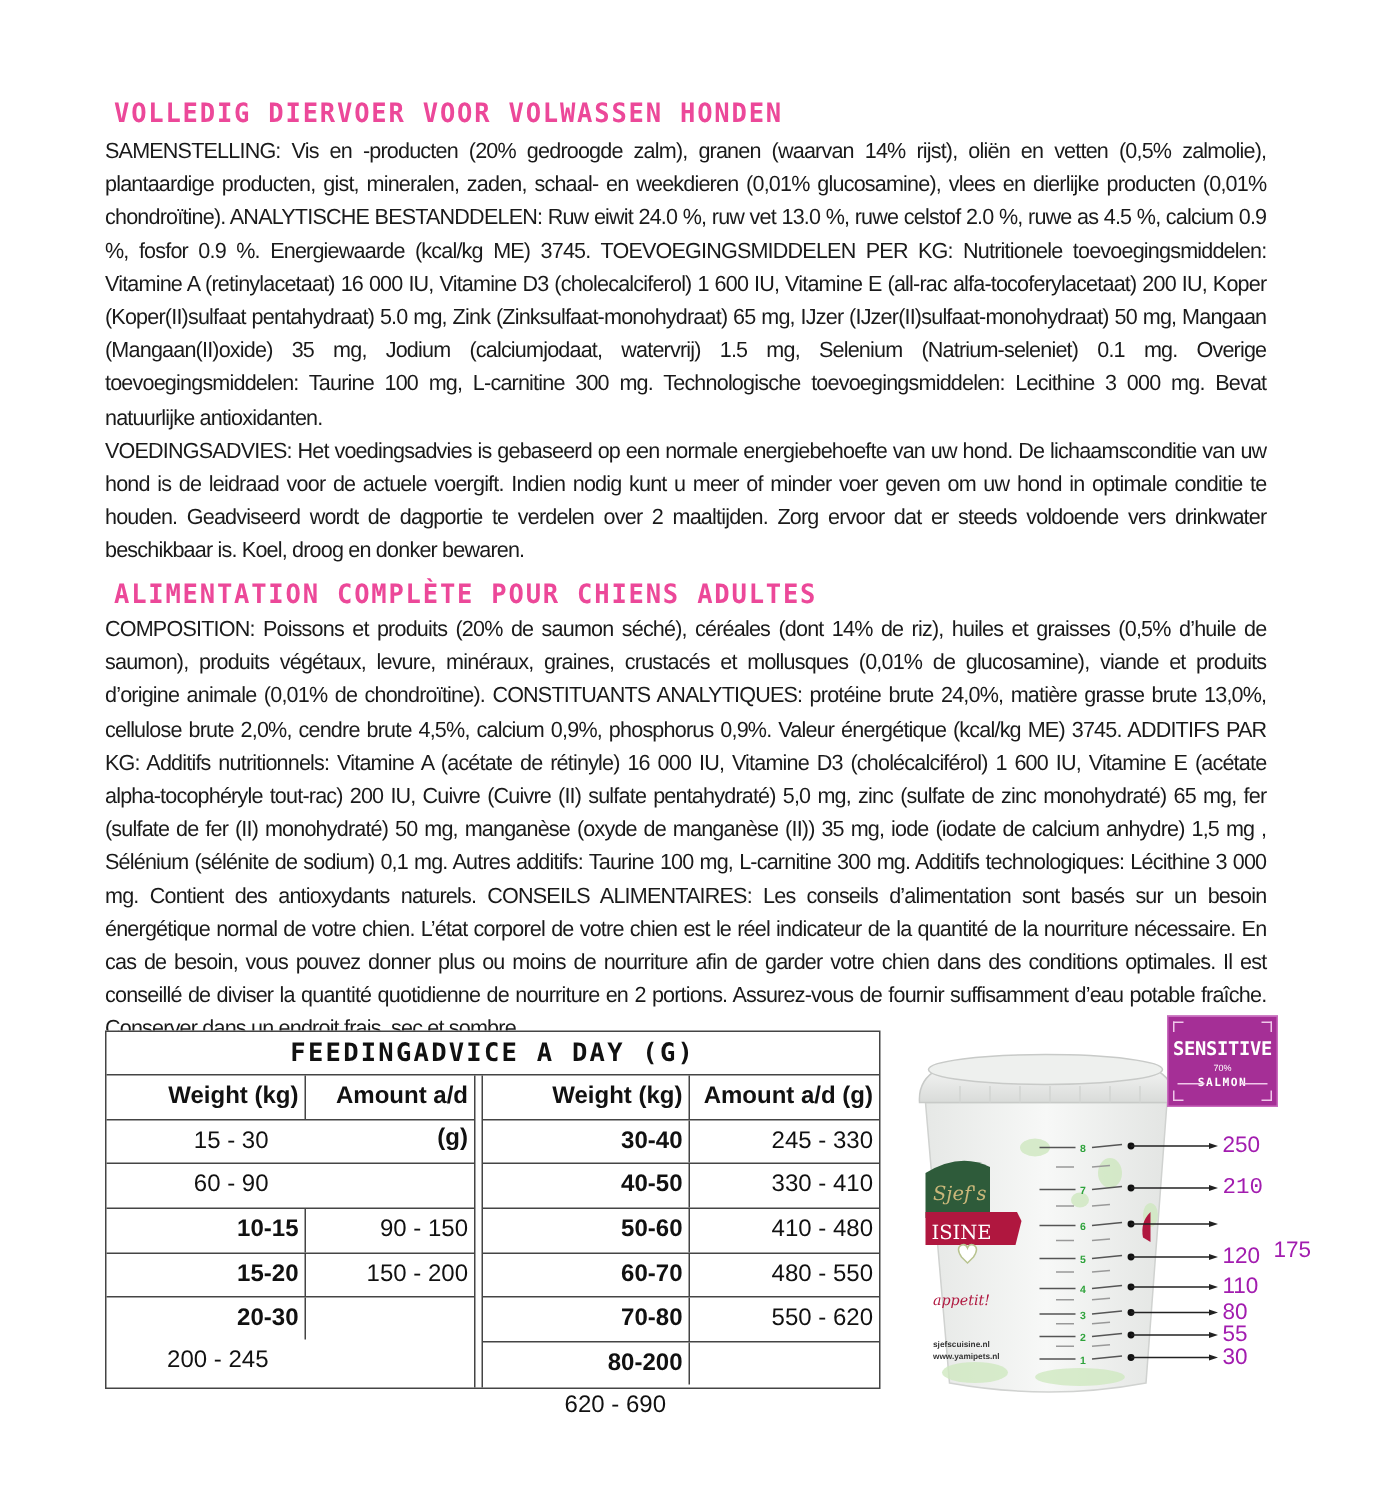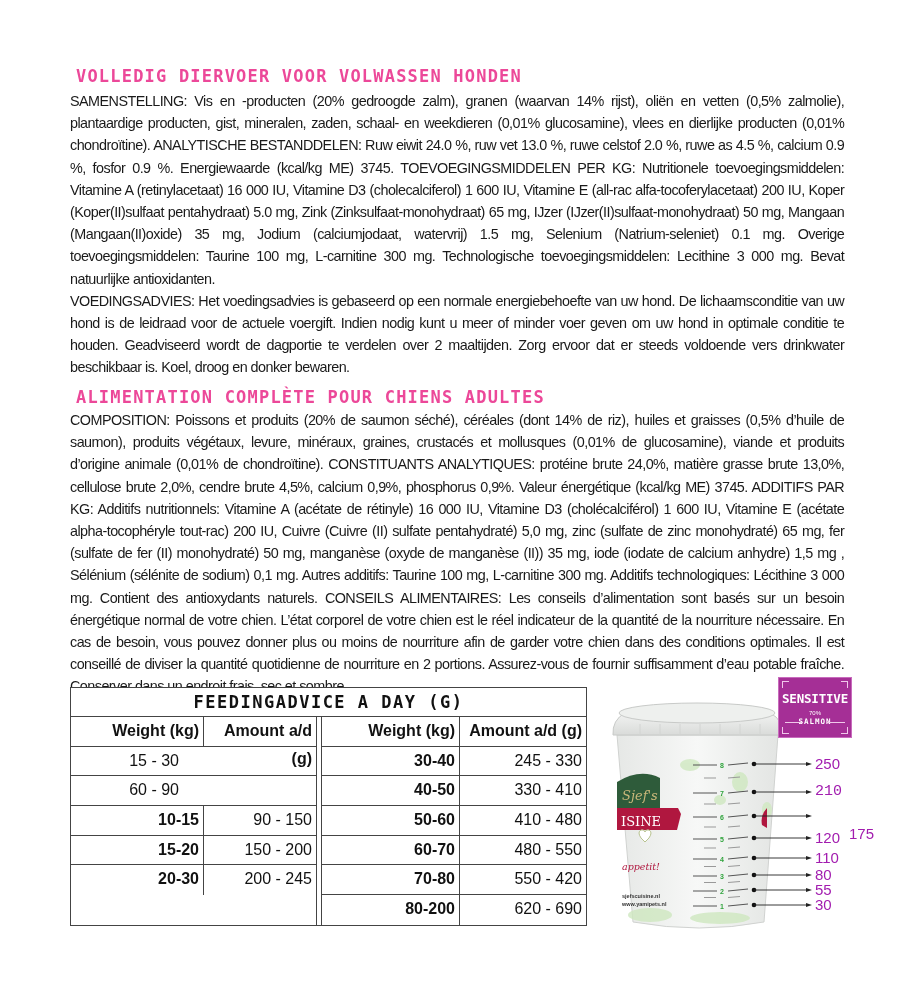--- a/index.html
+++ b/index.html
@@ -31,21 +31,21 @@
     text-align: center; line-height: 29px;
     font-family: "DejaVu Sans Mono", monospace; font-weight: bold;
     font-size: 17px; letter-spacing: 1.5px; color: #111; text-transform: uppercase;
   }
   .feed-body { display: flex; height: 208px; }
   .half { display: flex; flex-direction: column; }
   .half.left { width: 245px; }
   .half.right { width: 264px; }
   .gap { width: 9px; border-left: 1.5px solid #444; border-right: 1.5px solid #444; box-sizing: border-box; }
   .frow { display: flex; height: 29.7px; border-bottom: 1.5px solid #444; box-sizing: border-box; }
-  .frow:last-child { border-bottom: none; }
+  .frow:last-child { border-bottom: none; flex-direction: column; }
   .fcell { box-sizing: border-box; text-align: right; padding-right: 4px;
            font-size: 16px; line-height: 28px; color: #111; }
   .half.left .c1 { width: 133px; border-right: 1.5px solid #444; font-weight: bold; }
   .half.left .c2 { width: 112px; }
   .half.right .c1 { width: 138px; border-right: 1.5px solid #444; font-weight: bold; }
   .half.right .c2 { width: 126px; }
   .hdr .fcell { font-weight: bold; }
   .half.left .hdr .c2, .half.right .hdr .c2 { font-weight: bold; }
   .c2 { font-weight: normal; }
   .badge {
@@ -124,21 +124,21 @@
       <div class="frow">
           <div class="fcell c1">50-60</div>
           <div class="fcell c2">410 - 480</div>
         </div>
       <div class="frow">
           <div class="fcell c1">60-70</div>
           <div class="fcell c2">480 - 550</div>
         </div>
       <div class="frow">
           <div class="fcell c1">70-80</div>
-          <div class="fcell c2">550 - 420</div>
+          <div class="fcell c2">550 - 620</div>
         </div>
       <div class="frow">
           <div class="fcell c1">80-200</div>
           <div class="fcell c2">620 - 690</div>
         </div>
     </div>
   </div>
 </div>
 
 <svg style="position:absolute;left:0;top:0;" width="923" height="1000">

